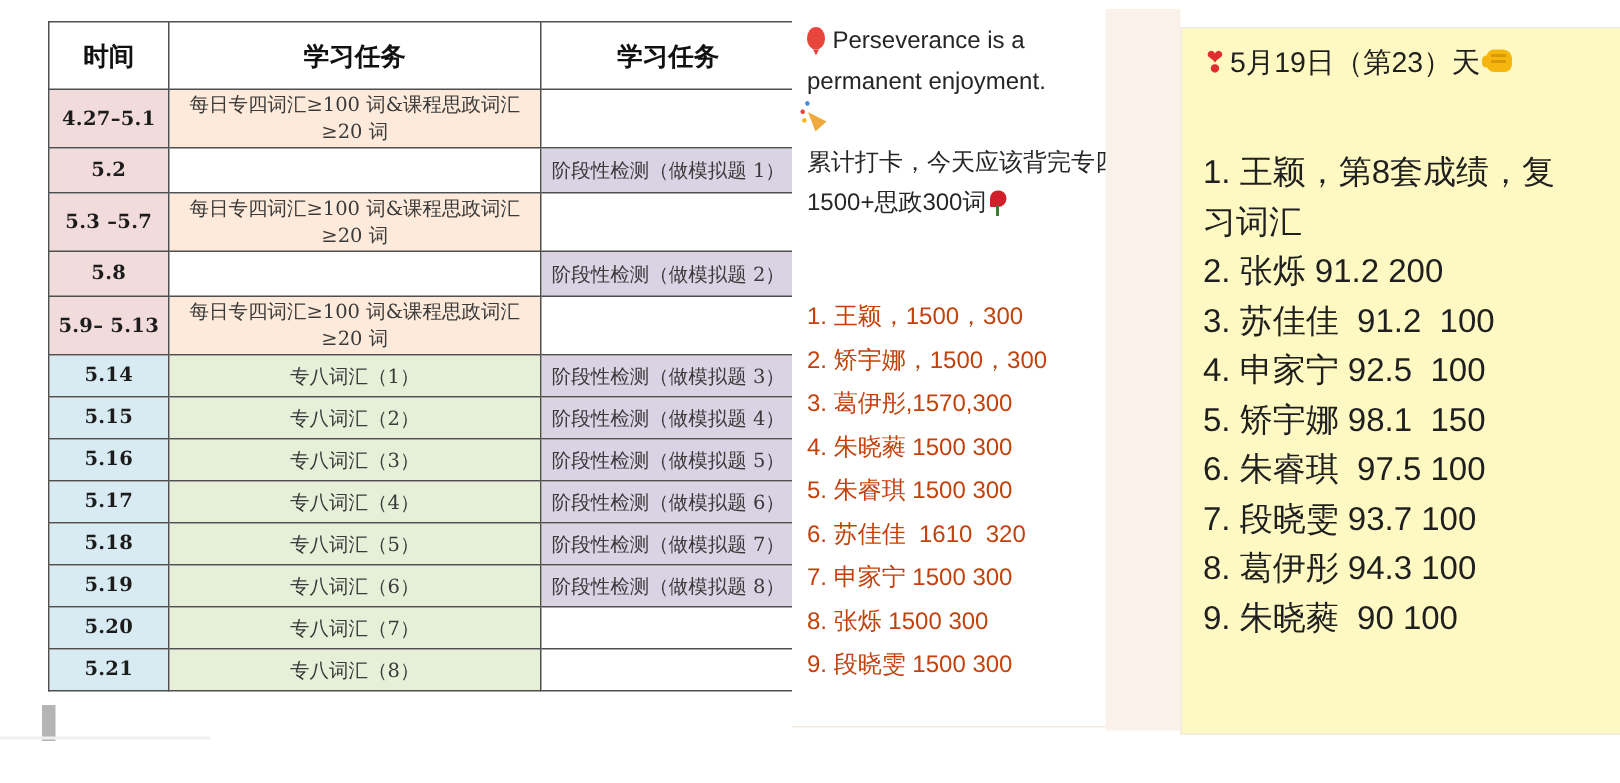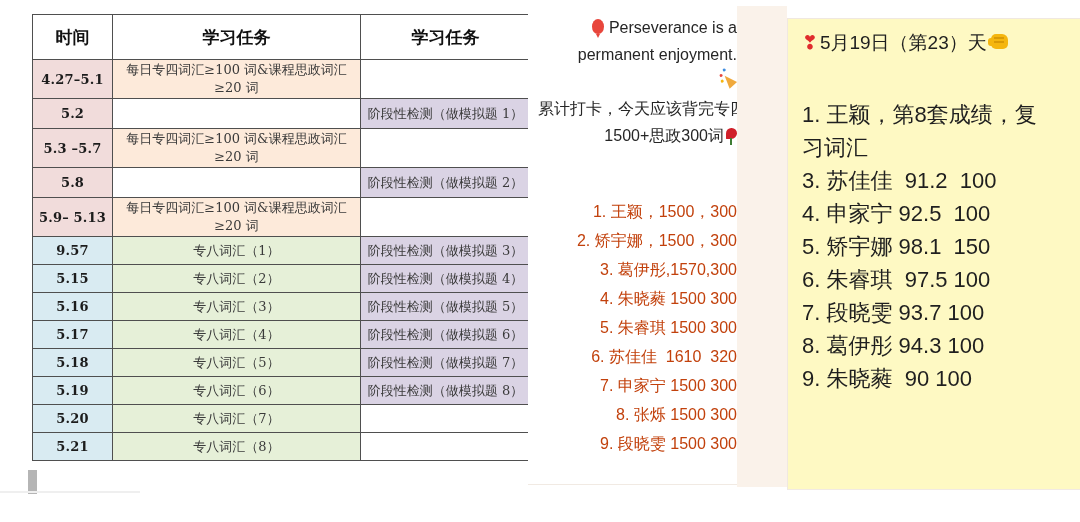--- a/index.html
+++ b/index.html
@@ -24,21 +24,21 @@
   tr.v-tem8 .c-time,tr.v-tem8plain .c-time{background:#d9ebf2;}
   tr.v-tem8 .c-task,tr.v-tem8plain .c-task{background:#e6f0d8;}
   tr.v-tem8 .c-test{background:#dad3e4;}
 
   .grip{position:absolute;left:28px;top:470px;width:9px;height:24px;background:#b5b5b5;}
   .faint-line{position:absolute;left:0px;top:491px;width:140px;height:2px;background:#efefef;}
 
   
   .gap-strip{position:absolute;left:737px;top:6px;width:50px;height:481px;background:#faf2ea;}
   .mid-card{position:absolute;left:528px;top:6px;width:209px;height:478px;background:#fff;
-            border-bottom:1px solid #f1eae3;text-align:right;}
+            border-bottom:1px solid #f1eae3;}
   .right-card{position:absolute;left:787px;top:18px;width:292px;height:470px;background:#fef9c3;
             border-top:1px solid #f0e8e0;border-left:1px solid #f0e8e0;border-bottom:1px solid #f1eae3;}
 
   .mid-inner{padding:8px 0 0 10px;}
   .m-line{font-size:16px;line-height:27px;white-space:nowrap;color:#262626;}
   .note-list{list-style:none;margin:0;padding:0;}
   .mid-list{margin-top:48px;}
   .mid-list li{font-size:16px;line-height:29px;white-space:pre-wrap;color:#c2410c;}
 
   .right-inner{padding:10px 0 0 14px;}
@@ -105,21 +105,21 @@
           <td class="c-time">5.8</td>
           <td class="c-task"></td>
           <td class="c-test">阶段性检测（做模拟题 2）</td>
         </tr>
         <tr class="v-daily">
           <td class="c-time">5.9– 5.13</td>
           <td class="c-task">每日专四词汇≥100 词&amp;课程思政词汇≥20 词</td>
           <td class="c-test"></td>
         </tr>
         <tr class="v-tem8">
-          <td class="c-time">9.57</td>
+          <td class="c-time">5.14</td>
           <td class="c-task">专八词汇（1）</td>
           <td class="c-test">阶段性检测（做模拟题 3）</td>
         </tr>
         <tr class="v-tem8">
           <td class="c-time">5.15</td>
           <td class="c-task">专八词汇（2）</td>
           <td class="c-test">阶段性检测（做模拟题 4）</td>
         </tr>
         <tr class="v-tem8">
           <td class="c-time">5.16</td>
@@ -178,20 +178,21 @@
     </div>
   </div>
 
   <div class="gap-strip"></div>
 
   <div class="right-card">
     <div class="right-inner">
       <div class="r-title"><span class="heart-ex">❣</span><span>5月19日（第23）天</span><span class="ico fist"></span></div>
       <ul class="note-list right-list" id="right-list">
           <li>1. 王颖，第8套成绩，复习词汇</li>
+          <li>2. 张烁 91.2 200</li>
           <li>3. 苏佳佳  91.2  100</li>
           <li>4. 申家宁 92.5  100</li>
           <li>5. 矫宇娜 98.1  150</li>
           <li>6. 朱睿琪  97.5 100</li>
           <li>7. 段晓雯 93.7 100</li>
           <li>8. 葛伊彤 94.3 100</li>
           <li>9. 朱晓蕤  90 100</li>
         </ul>
     </div>
   </div>

